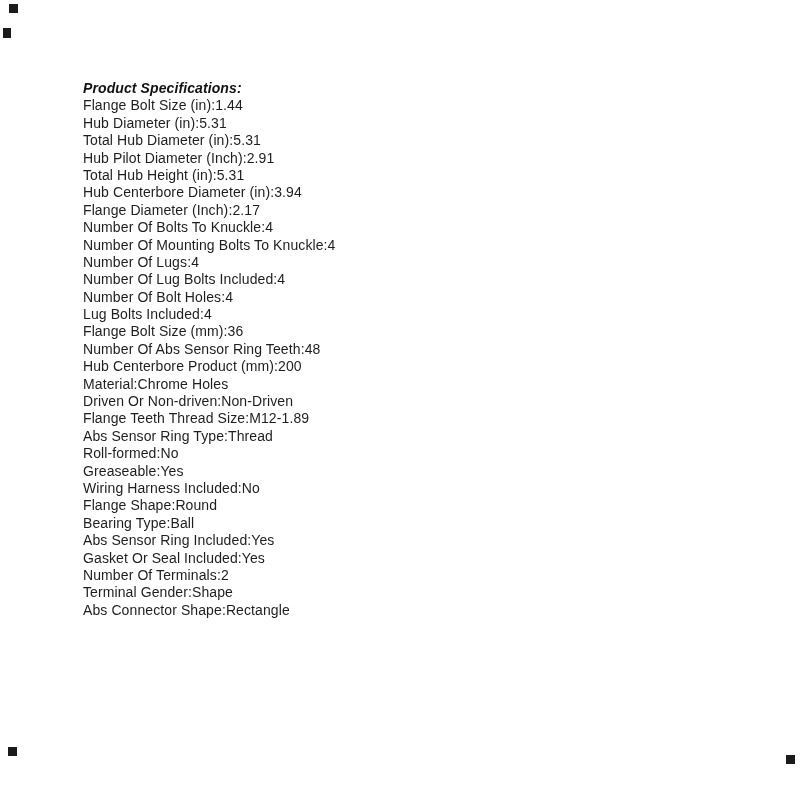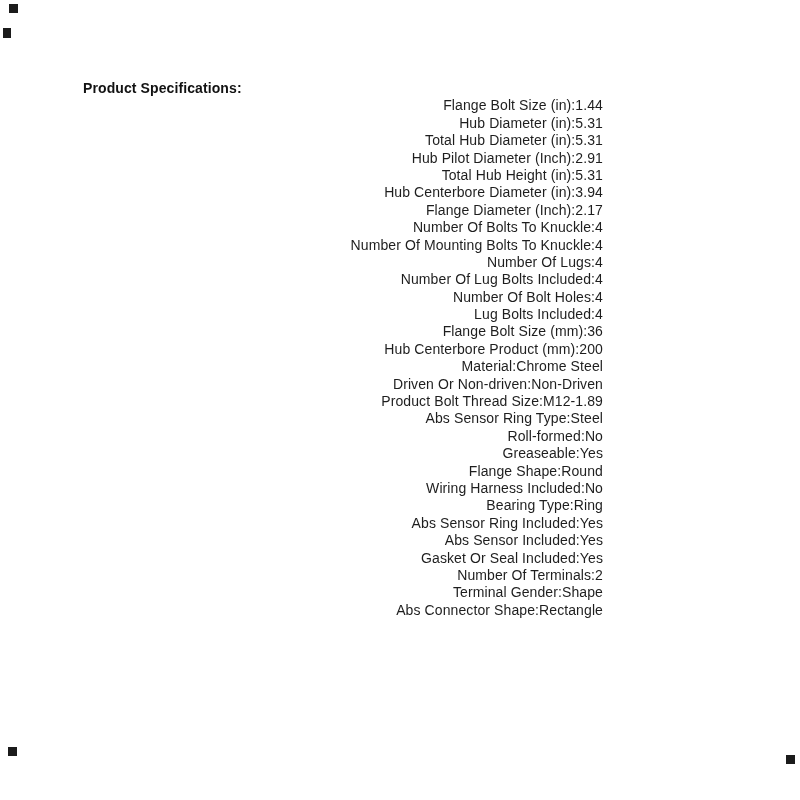--- a/index.html
+++ b/index.html
@@ -21,24 +21,24 @@
     width: 520px;
     font-size: 14px;
     line-height: 17.4px;
     color: #1e1e1e;
     letter-spacing: 0.1px;
     white-space: nowrap;
   }
   .specs-title {
     font-weight: 700;
     color: #121212;
+    font-style: italic;
   }
   .spec-row {
     height: 17.4px;
-    text-align: right;
   }
   .artifact {
     position: absolute;
     background: #1b1b1b;
   }
   .artifact-a { left: 9px;   top: 4px;   width: 9px; height: 9px;  }
   .artifact-b { left: 3px;   top: 28px;  width: 8px; height: 10px; }
   .artifact-c { left: 8px;   top: 747px; width: 9px; height: 9px;  }
   .artifact-d { left: 786px; top: 755px; width: 9px; height: 9px;  }
 </style>
@@ -103,71 +103,71 @@
   </div>
 
   <div class="spec-row">
     <span>Lug Bolts Included</span><span>:</span><span>4</span>
   </div>
 
   <div class="spec-row">
     <span>Flange Bolt Size (mm)</span><span>:</span><span>36</span>
   </div>
 
+  <div class="spec-row">
+    <span>Number Of Abs Sensor Ring Teeth</span><span>:</span><span>48</span>
+  </div>
 
 
 
   <div class="spec-row">
     <span>Hub Centerbore Product (mm)</span><span>:</span><span>200</span>
   </div>
 
   <div class="spec-row">
-    <span>Material</span><span>:</span><span>Chrome Steel</span>
+    <span>Material</span><span>:</span><span>Chrome Holes</span>
   </div>
 
   <div class="spec-row">
     <span>Driven Or Non-driven</span><span>:</span><span>Non-Driven</span>
   </div>
 
   <div class="spec-row">
-    <span>Product Bolt Thread Size</span><span>:</span><span>M12-1.89</span>
+    <span>Flange Teeth Thread Size</span><span>:</span><span>M12-1.89</span>
   </div>
 
   <div class="spec-row">
-    <span>Abs Sensor Ring Type</span><span>:</span><span>Steel</span>
+    <span>Abs Sensor Ring Type</span><span>:</span><span>Thread</span>
   </div>
 
 
   <div class="spec-row">
     <span>Roll-formed</span><span>:</span><span>No</span>
   </div>
 
   <div class="spec-row">
     <span>Greaseable</span><span>:</span><span>Yes</span>
   </div>
 
   <div class="spec-row">
+    <span>Wiring Harness Included</span><span>:</span><span>No</span>
+  </div>
+
+  <div class="spec-row">
     <span>Flange Shape</span><span>:</span><span>Round</span>
   </div>
 
   <div class="spec-row">
-    <span>Wiring Harness Included</span><span>:</span><span>No</span>
-  </div>
-
-  <div class="spec-row">
-    <span>Bearing Type</span><span>:</span><span>Ring</span>
+    <span>Bearing Type</span><span>:</span><span>Ball</span>
   </div>
 
   <div class="spec-row">
     <span>Abs Sensor Ring Included</span><span>:</span><span>Yes</span>
   </div>
 
-  <div class="spec-row">
-    <span>Abs Sensor Included</span><span>:</span><span>Yes</span>
-  </div>
 
   <div class="spec-row">
     <span>Gasket Or Seal Included</span><span>:</span><span>Yes</span>
   </div>
 
   <div class="spec-row">
     <span>Number Of Terminals</span><span>:</span><span>2</span>
   </div>
 
   <div class="spec-row">

